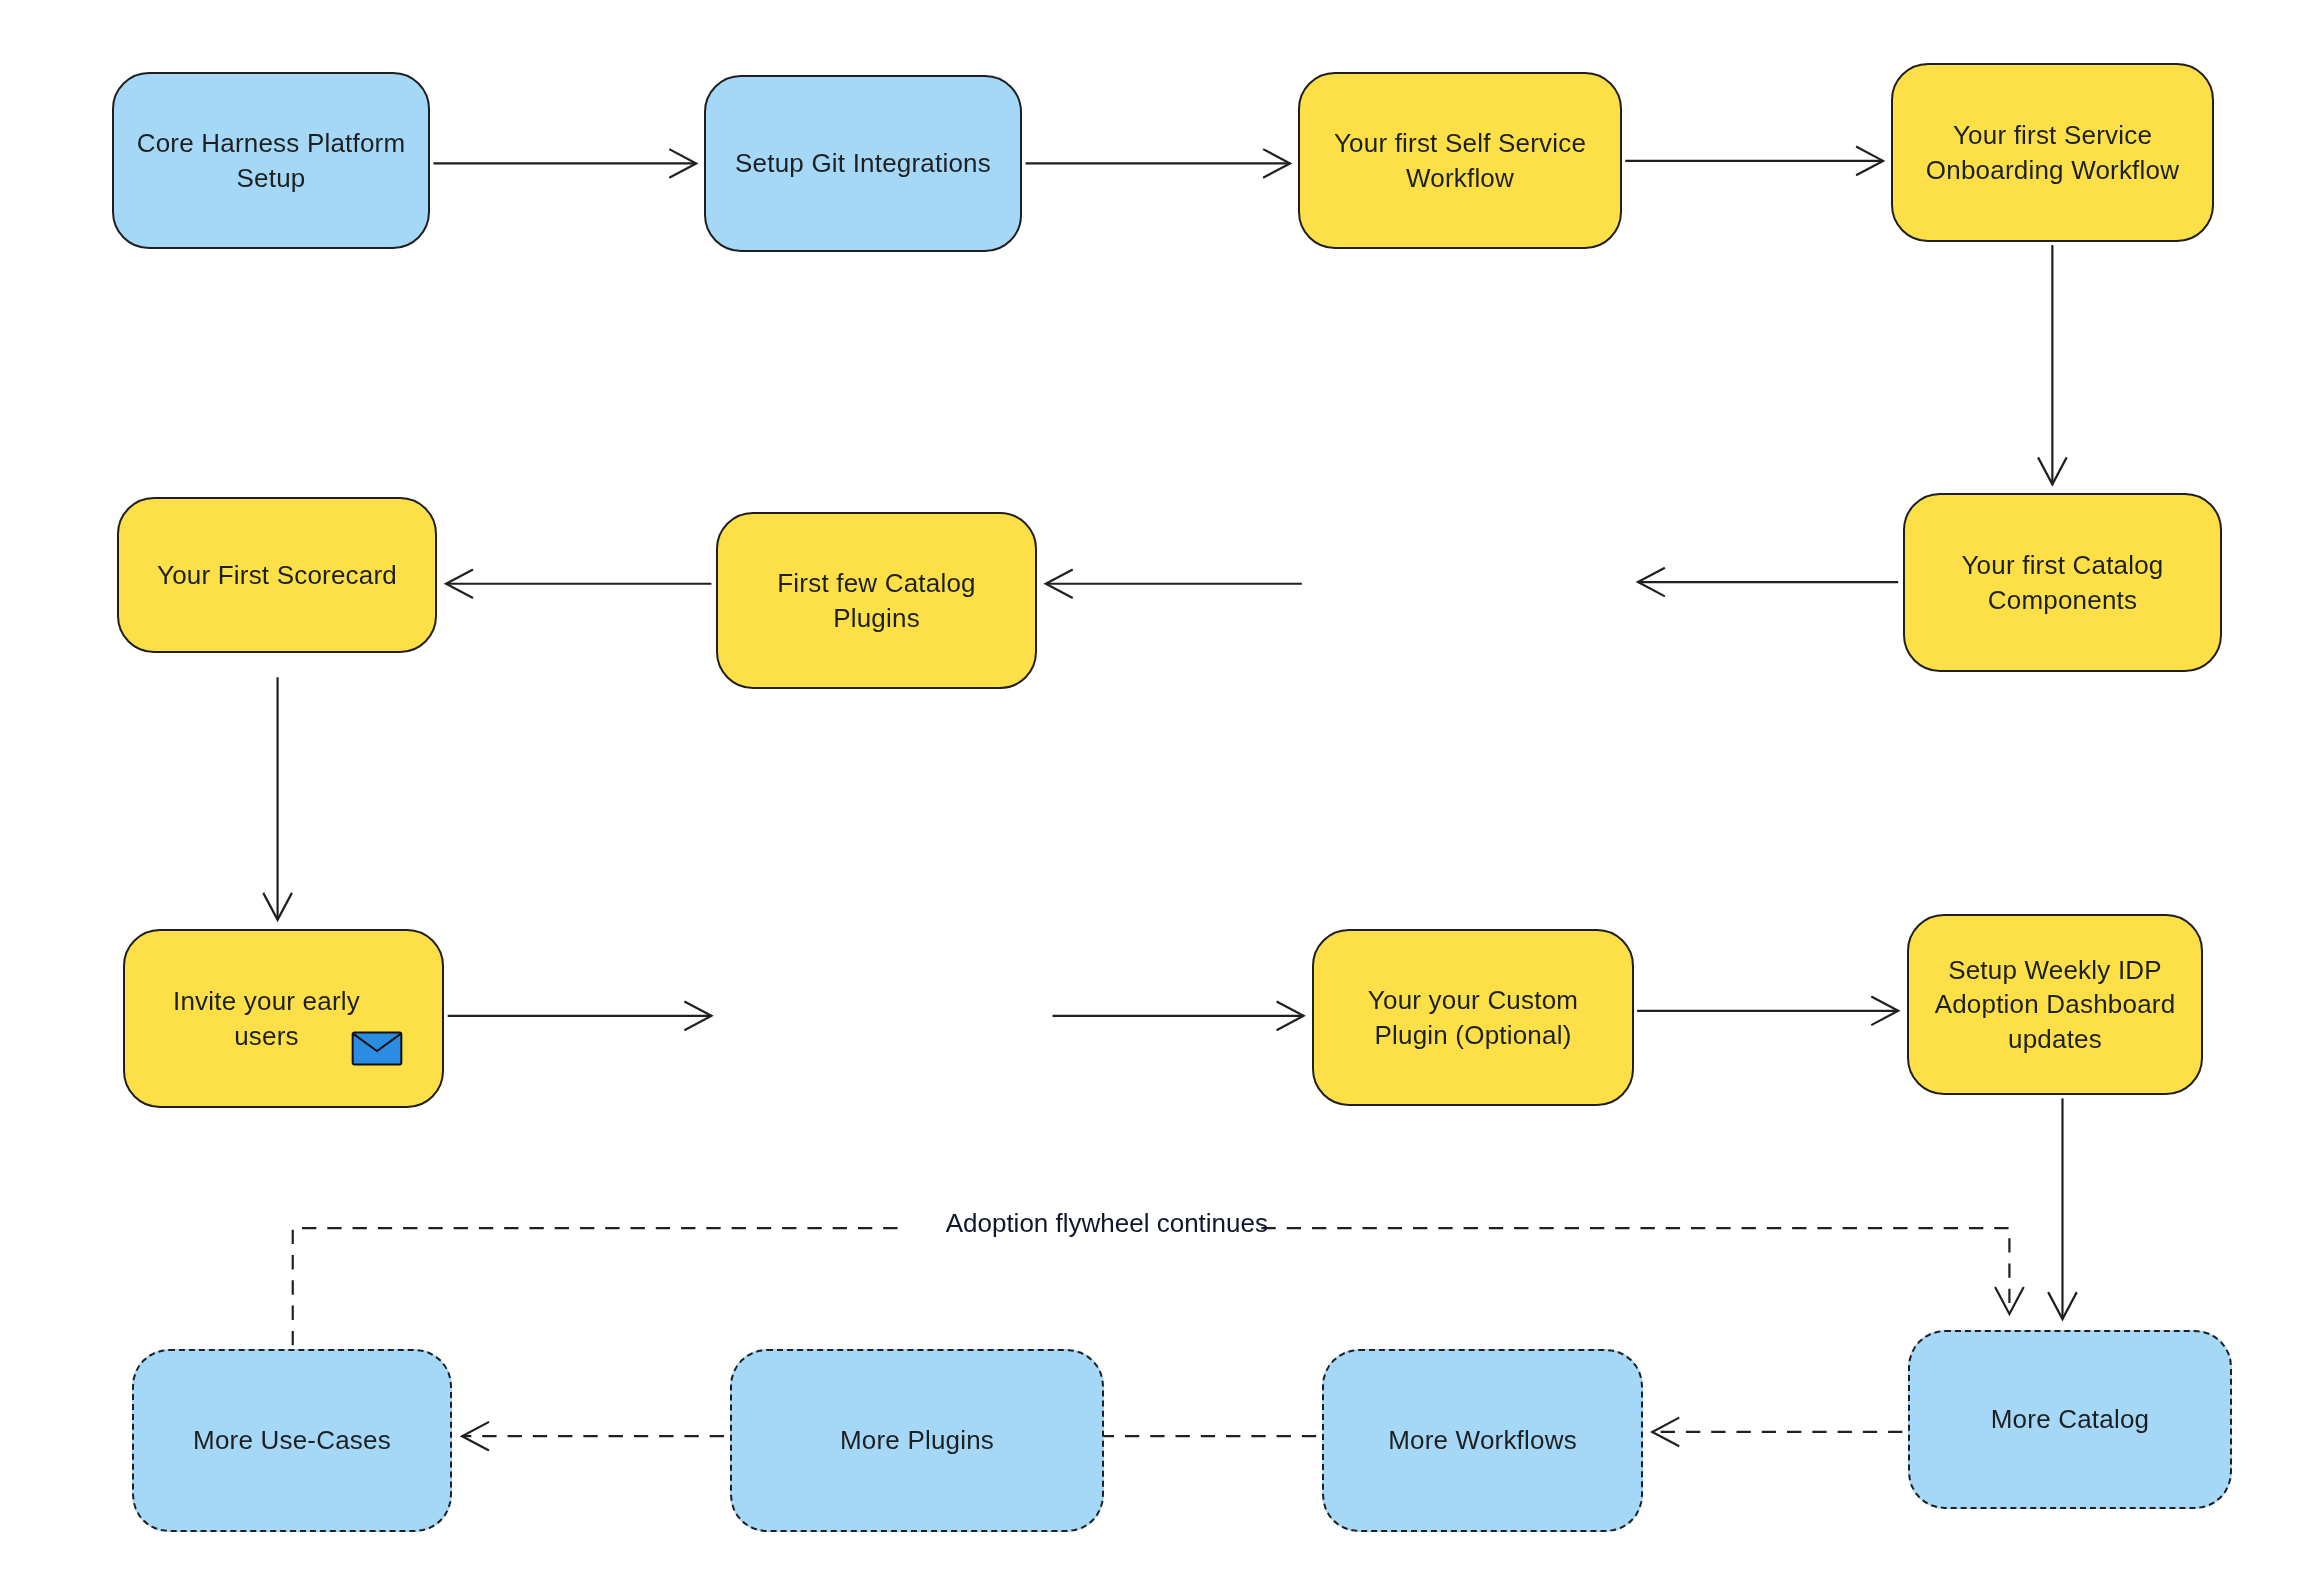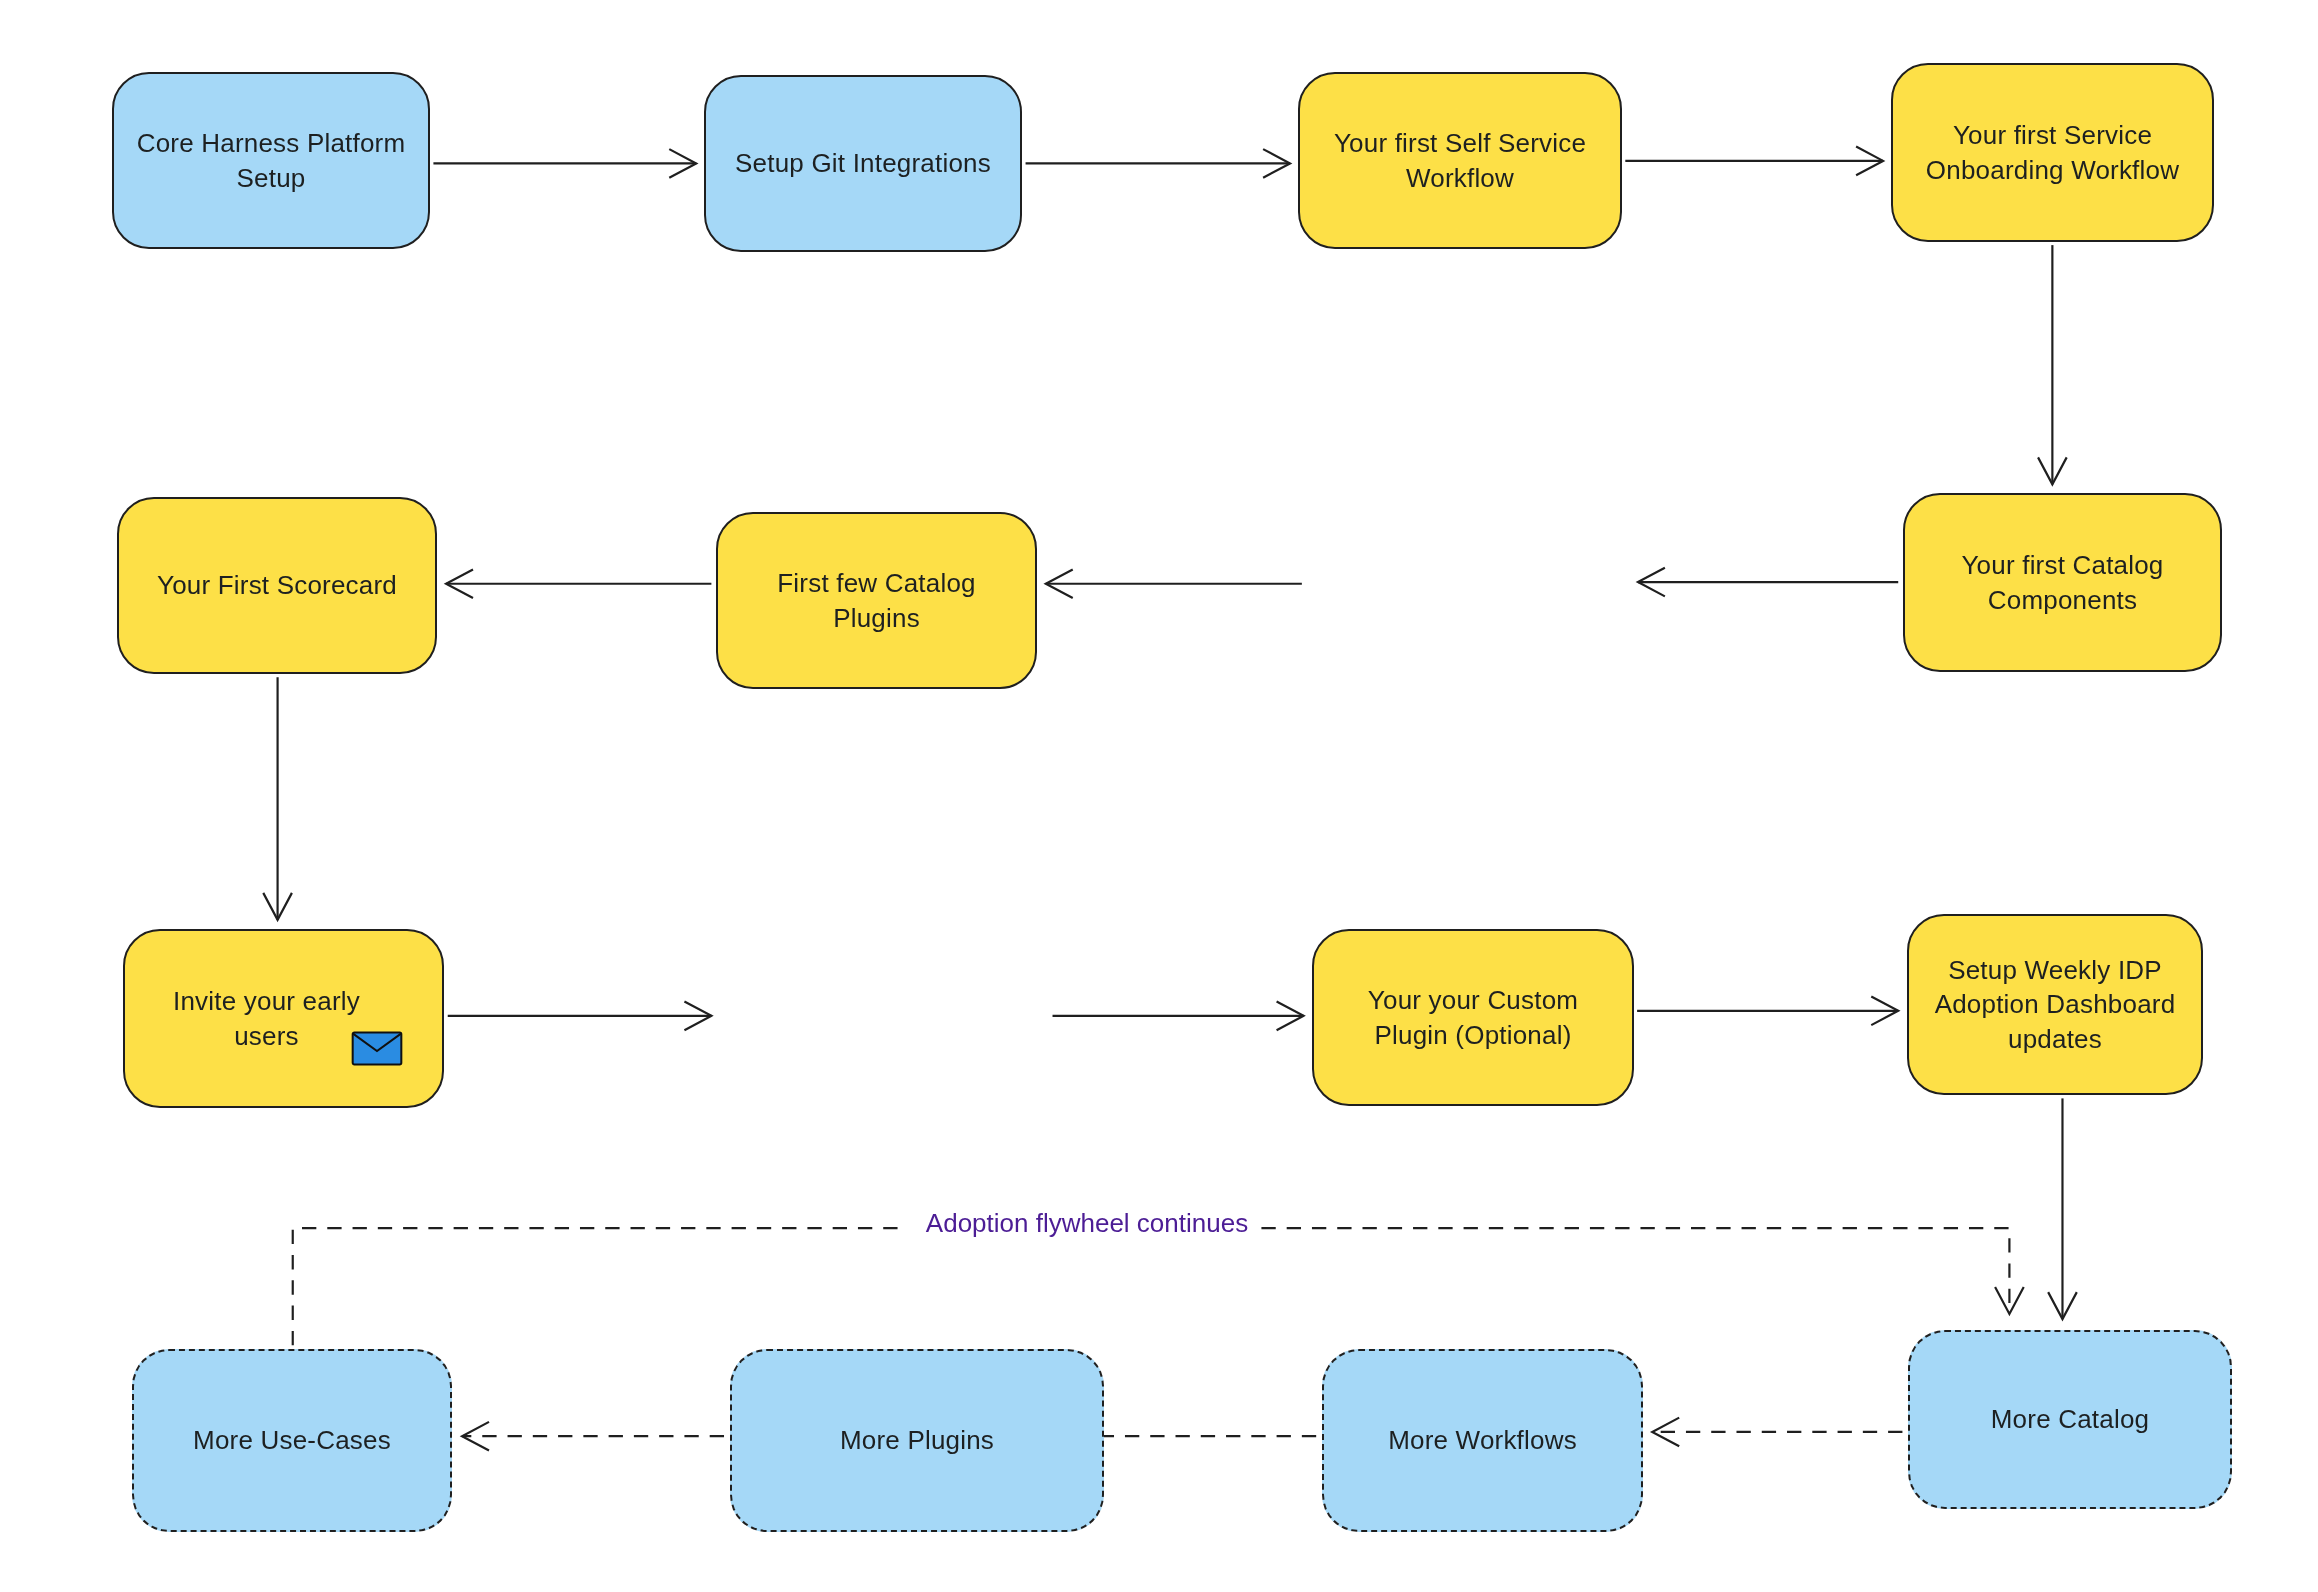--- a/index.html
+++ b/index.html
@@ -26,23 +26,23 @@
     letter-spacing:0.2px;
   }
   .blue{background:#a5d8f7;}
   .green{background:#fde047;}
   .dashed{border-style:dashed;}
   #arrow-layer{position:absolute;left:0;top:0;}
   .flywheel-label{
     position:absolute;
     left:906px;top:1208px;
     width:362px;
-    text-align:center;
+    text-align:right;
     font-size:26px;
-    color:#4c1d95;
+    color:#0f172a;
   }
   .envelope{position:absolute;left:226px;top:99px;}
 </style>
 </head>
 <body>
 
 <div id="canvas">
 
   <svg id="arrow-layer" width="2319" height="1592" viewBox="0 0 2752 1890">
     <defs>
@@ -81,21 +81,21 @@
   <div class="node blue" style="left:704px;top:75px;width:318px;height:177px;">
     <span>Setup Git Integrations</span>
   </div>
   <div class="node green" style="left:1298px;top:72px;width:324px;height:177px;">
     <span>Your first Self Service Workflow</span>
   </div>
   <div class="node green" style="left:1891px;top:63px;width:323px;height:179px;">
     <span>Your first Service Onboarding Workflow</span>
   </div>
 
-  <div class="node green" style="left:117px;top:497px;width:320px;height:177px;">
+  <div class="node green" style="left:117px;top:497px;width:320px;height:156px;">
     <span>Your First Scorecard</span>
   </div>
   <div class="node green" style="left:716px;top:512px;width:321px;height:177px;">
     <span>First few Catalog Plugins</span>
   </div>
   <div class="node green" style="left:1903px;top:493px;width:319px;height:179px;">
     <span>Your first Catalog Components</span>
   </div>
 
   <div class="node green" style="left:123px;top:929px;width:321px;height:179px;">

